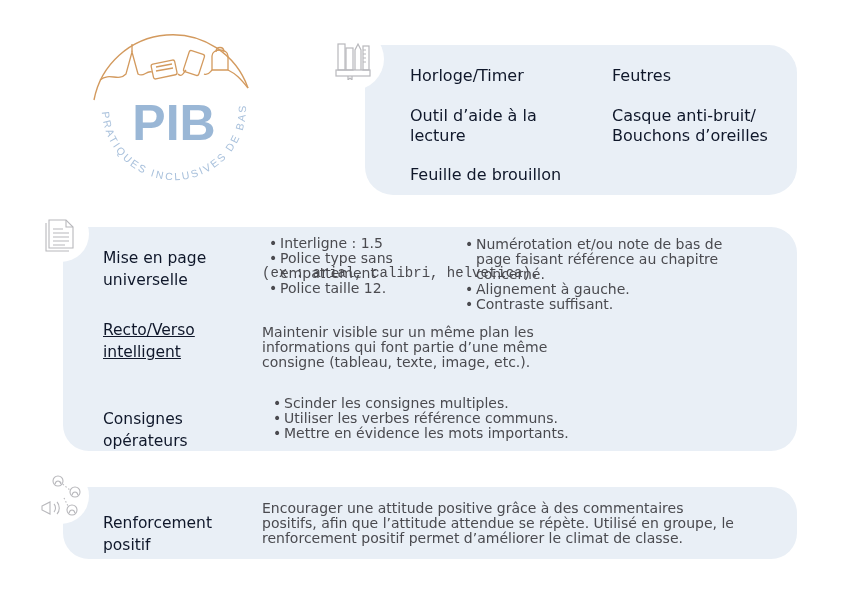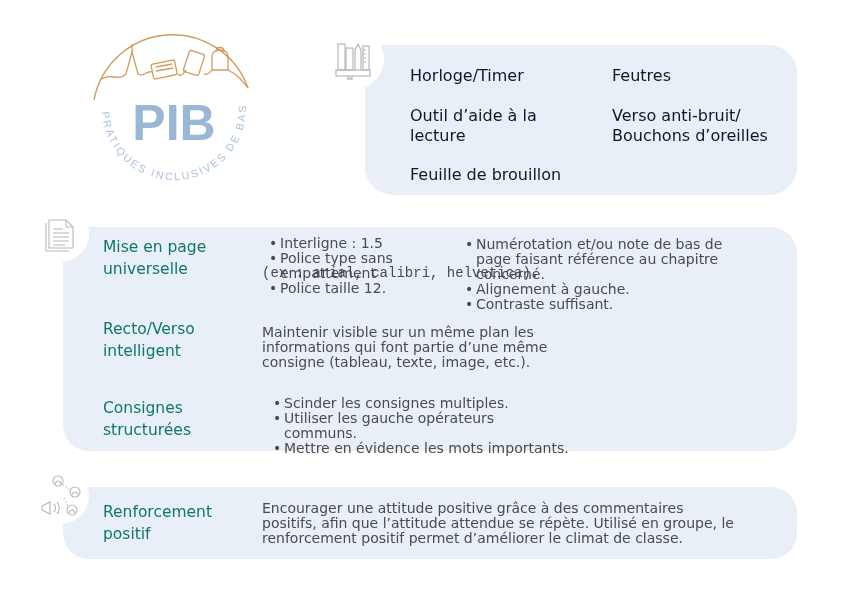--- a/index.html
+++ b/index.html
@@ -4,21 +4,21 @@
 <style>
   html,body{margin:0;padding:0;background:#ffffff;}
   body{width:842px;height:595px;position:relative;overflow:hidden;font-family:"DejaVu Sans","Liberation Sans",sans-serif;color:#4a4a4f;}
   .logo{position:absolute;left:88px;top:22px;width:170px;height:170px;}
   .box{position:absolute;background:#e9eff6;}
   .box-top{left:365px;top:45px;width:432px;height:150px;border-radius:0 28px 28px 28px;}
   .box-mid{left:63px;top:227px;width:734px;height:224px;border-radius:0 26px 26px 26px;}
   .box-bot{left:63px;top:487px;width:734px;height:72px;border-radius:0 26px 26px 26px;}
   .icon-circle{position:absolute;background:#ffffff;border-radius:50%;}
   .tool{position:absolute;font-size:16px;line-height:20px;color:#0f172a;}
-  .title{position:absolute;font-size:15.5px;line-height:22px;color:#0f766e;}
+  .title{position:absolute;font-size:15.5px;line-height:22px;color:#0f172a;margin-top:11px;}
   .small{position:absolute;font-size:14px;line-height:15px;color:#4a4a4f;}
   ul.b{margin:0;padding:0;list-style:none;}
   ul.b li{position:relative;padding-left:14px;}
   ul.b li::before{content:"•";position:absolute;left:3px;top:0;}
 </style>
 </head>
 <body>
 
 <div class="logo">
   <svg width="170" height="170" viewBox="0 0 170 170">
@@ -59,21 +59,21 @@
     <path d="M 21 30 L 21 10 L 24 4 L 27 10 L 27 30"></path>
     <rect x="29" y="6" width="6" height="24"></rect>
     <path d="M 29 10 L 32 10 M 29 14 L 32 14 M 29 18 L 32 18 M 29 22 L 32 22"></path>
     <path d="M 14 36 L 14 40 L 16 38 L 18 40 L 18 36"></path>
   </g>
 </svg>
 
 <div class="tool" style="left:410px;top:66px;">Horloge/Timer</div>
 <div class="tool" style="left:612px;top:66px;">Feutres</div>
 <div class="tool" style="left:410px;top:106px;width:160px;">Outil d’aide à la lecture</div>
-<div class="tool" style="left:612px;top:106px;width:170px;">Verso anti-bruit/ Bouchons d’oreilles</div>
+<div class="tool" style="left:612px;top:106px;width:170px;">Casque anti-bruit/ Bouchons d’oreilles</div>
 <div class="tool" style="left:410px;top:165px;">Feuille de brouillon</div>
 
 <div class="box box-mid"></div>
 <div class="icon-circle" style="left:33px;top:206px;width:56px;height:56px;"></div>
 <svg style="position:absolute;left:43px;top:217px;" width="36" height="38" viewBox="0 0 36 38">
   <g fill="none" stroke="#b8b8bc" stroke-width="1.1">
     <path d="M 3 6 L 3 34 L 26 34"></path>
     <path d="M 6 3 L 6 31 L 30 31 L 30 10 L 23 3 Z"></path>
     <path d="M 23 3 L 23 10 L 30 10"></path>
     <path d="M 10 12 L 20 12 M 10 16 L 26 16 M 10 20 L 26 20 M 10 24 L 26 24 M 10 28 L 22 28"></path>
@@ -94,28 +94,28 @@
   </ul>
 </div>
 <div class="small" style="left:462px;top:237px;width:285px;">
   <ul class="b">
     <li>Numérotation et/ou note de bas de page faisant référence au chapitre concerné.</li>
     <li>Alignement à gauche.</li>
     <li>Contraste suffisant.</li>
   </ul>
 </div>
 
-<div class="title" style="left:103px;top:318px;width:120px;">Recto/Verso intelligent</div>
+<div class="title" style="left:103px;top:308px;width:120px;text-decoration:underline;">Recto/Verso intelligent</div>
 <div class="small" style="left:262px;top:325px;width:320px;">Maintenir visible sur un même plan les informations qui font partie d’une même consigne (tableau, texte, image, etc.).</div>
 
-<div class="title" style="left:103px;top:397px;width:120px;">Consignes structurées</div>
+<div class="title" style="left:103px;top:397px;width:120px;">Consignes opérateurs</div>
 <div class="small" style="left:270px;top:396px;width:300px;">
   <ul class="b">
     <li>Scinder les consignes multiples.</li>
-    <li>Utiliser les gauche opérateurs communs.</li>
+    <li>Utiliser les verbes référence communs.</li>
     <li>Mettre en évidence les mots importants.</li>
   </ul>
 </div>
 
 <div class="box box-bot"></div>
 <div class="icon-circle" style="left:33px;top:468px;width:56px;height:56px;"></div>
 <svg style="position:absolute;left:38px;top:472px;" width="48" height="48" viewBox="0 0 48 48">
   <g fill="none" stroke="#b8b8bc" stroke-width="1.1">
     <circle cx="20" cy="9" r="5"></circle>
     <path d="M 17 12 C 18 8, 22 8, 23 12"></path>

